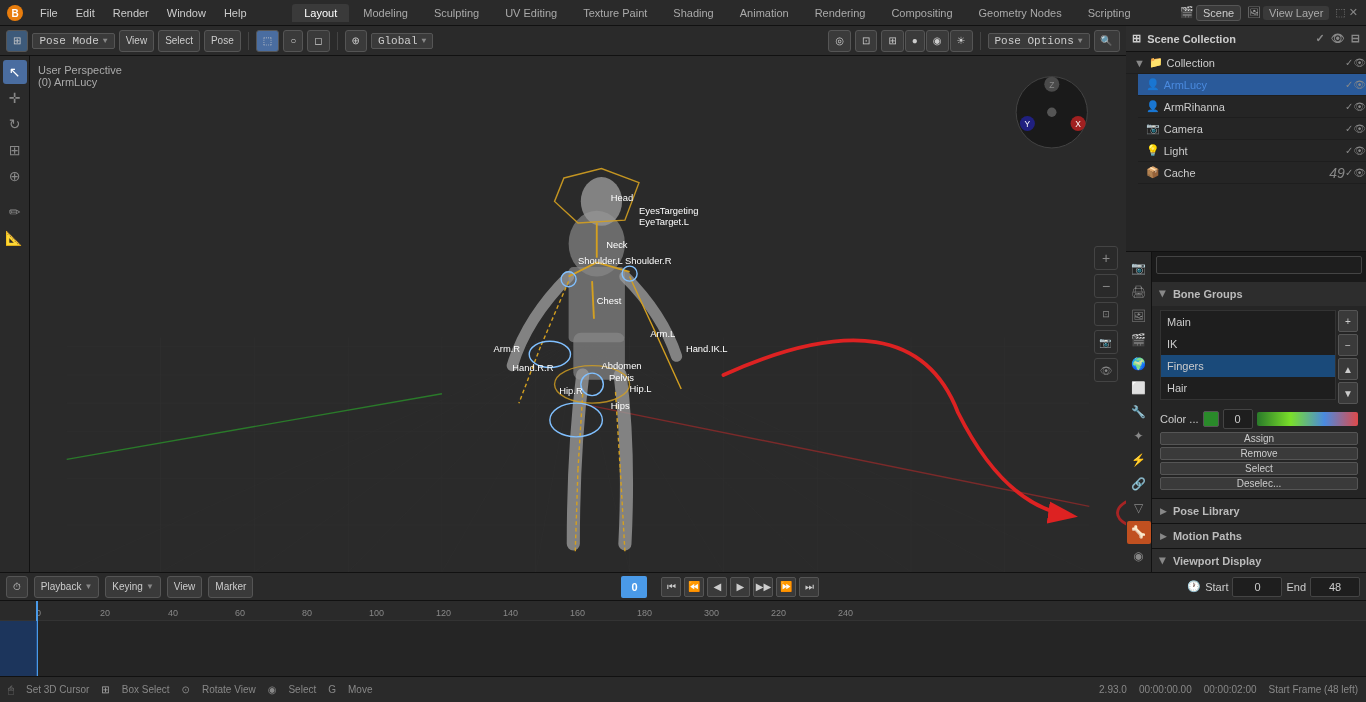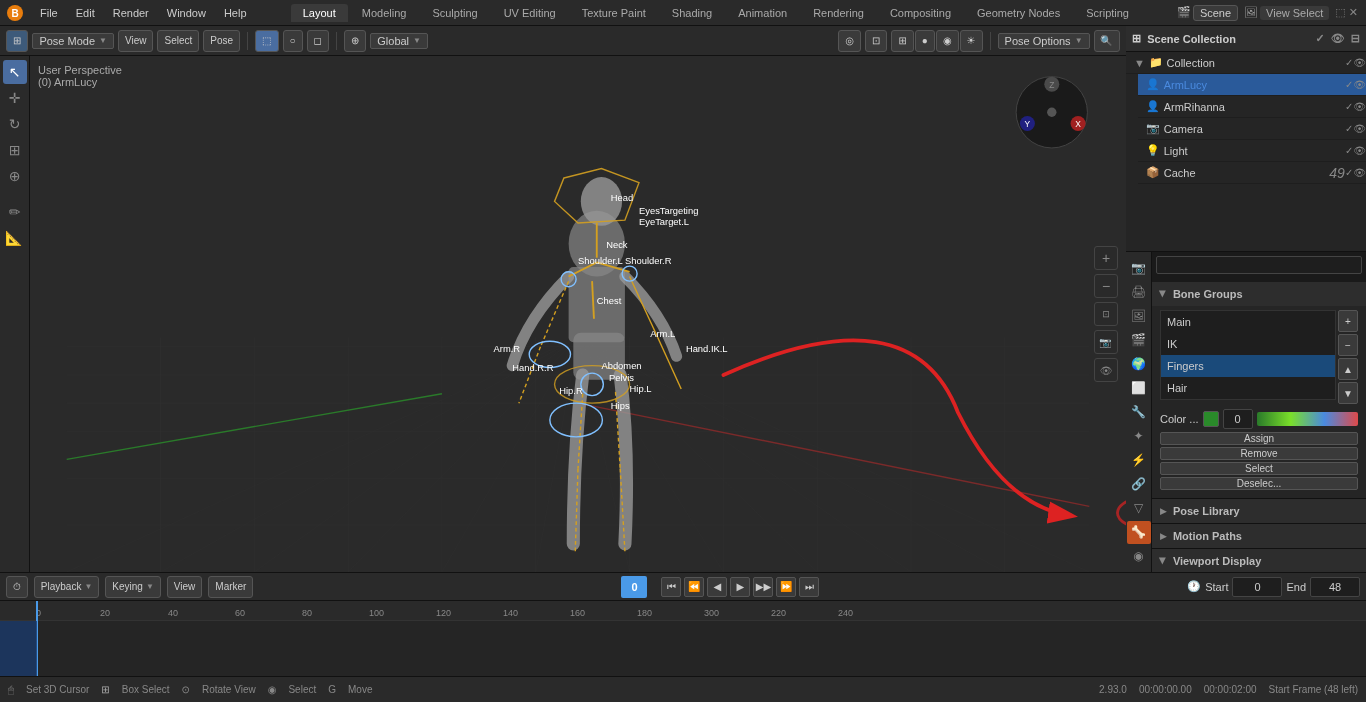--- a/index.html
+++ b/index.html
@@ -478,20 +478,21 @@
       background: #3a3a3a;
       border: 1px solid #555;
       color: #ccc;
       padding: 1px 6px;
       font-size: 11px;
       border-radius: 2px;
       cursor: pointer;
       display: flex;
       align-items: center;
       gap: 4px;
+      font-family: Liberation Mono, monospace;
     }
     .header-dropdown:after {
       content: '▼';
       font-size: 8px;
       color: #888;
     }
 
     .spacer { flex: 1; }
 
     .num-input {
@@ -579,21 +580,21 @@
       <div class="workspace-tab">Scripting</div>
     </div>
 
     <div class="top-menu-right">
       <div style="display:flex;align-items:center;gap:2px;">
         <span style="color:#aaa;font-size:11px;">🎬</span>
         <span class="scene-selector">Scene</span>
       </div>
       <div style="display:flex;align-items:center;gap:2px;">
         <span style="color:#aaa;font-size:11px;">🖼</span>
-        <span class="view-layer-label">View Select</span>
+        <span class="view-layer-label">View Layer</span>
       </div>
       <span style="color:#888;font-size:11px;">⬚ ✕</span>
     </div>
   </div>
 
   <div class="middle-section">
 
     <div class="viewport-with-left">
 
       <div class="pose-header">

